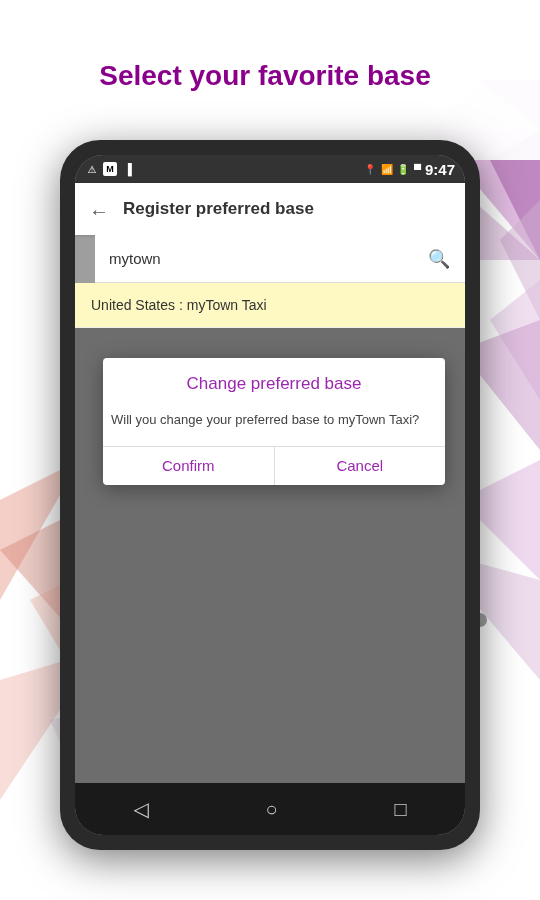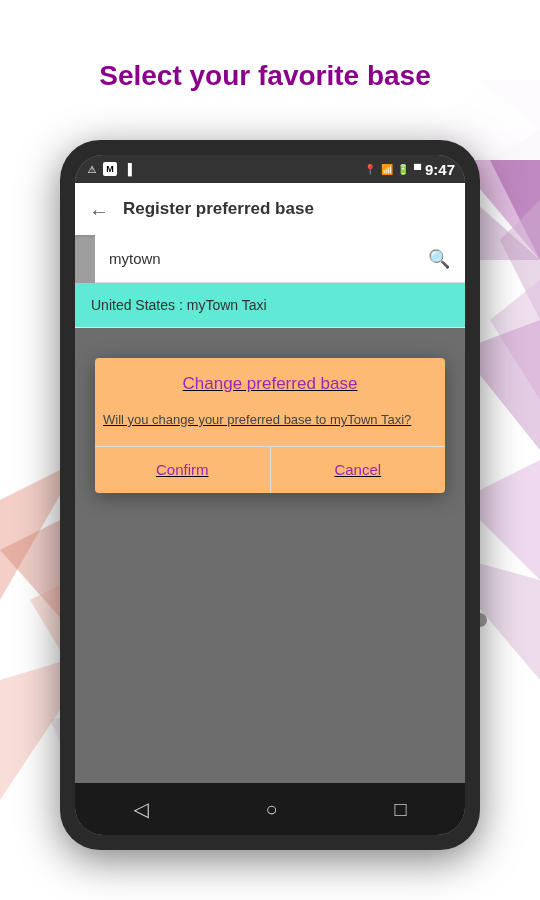--- a/index.html
+++ b/index.html
@@ -129,21 +129,21 @@
       color: #333;
     }
 
     .search-icon-wrap {
       color: #888;
       font-size: 18px;
     }
 
     
     .list-area {
-      background: #5eead4;
+      background: #fef9c3;
       flex-shrink: 0;
     }
 
     .list-item {
       padding: 14px 16px;
       font-size: 14px;
       color: #333;
       border-bottom: 1px solid #eee;
     }
 
@@ -151,27 +151,26 @@
     .gray-area {
       flex: 1;
       background: rgba(100,100,100,0.85);
       position: relative;
     }
 
     
     .dialog {
       position: absolute;
       top: 30px;
-      left: 20px;
+      left: 28px;
       right: 20px;
-      background: #fdba74;
+      background: #ffffff;
       border-radius: 4px;
       box-shadow: 0 4px 20px rgba(0,0,0,0.35);
       overflow: hidden;
-      text-decoration: underline;
     }
 
     .dialog-title {
       padding: 16px 20px 10px;
       font-size: 17px;
       color: #9C27B0;
       font-weight: 500;
       text-align: center;
     }
 
@@ -182,21 +181,21 @@
       line-height: 1.5;
     }
 
     .dialog-divider {
       height: 1px;
       background: #ddd;
     }
 
     .dialog-buttons {
       display: flex;
-      height: 46px;
+      height: 38px;
     }
 
     .dialog-btn {
       flex: 1;
       display: flex;
       align-items: center;
       justify-content: center;
       font-size: 15px;
       color: #9C27B0;
       font-weight: 500;

